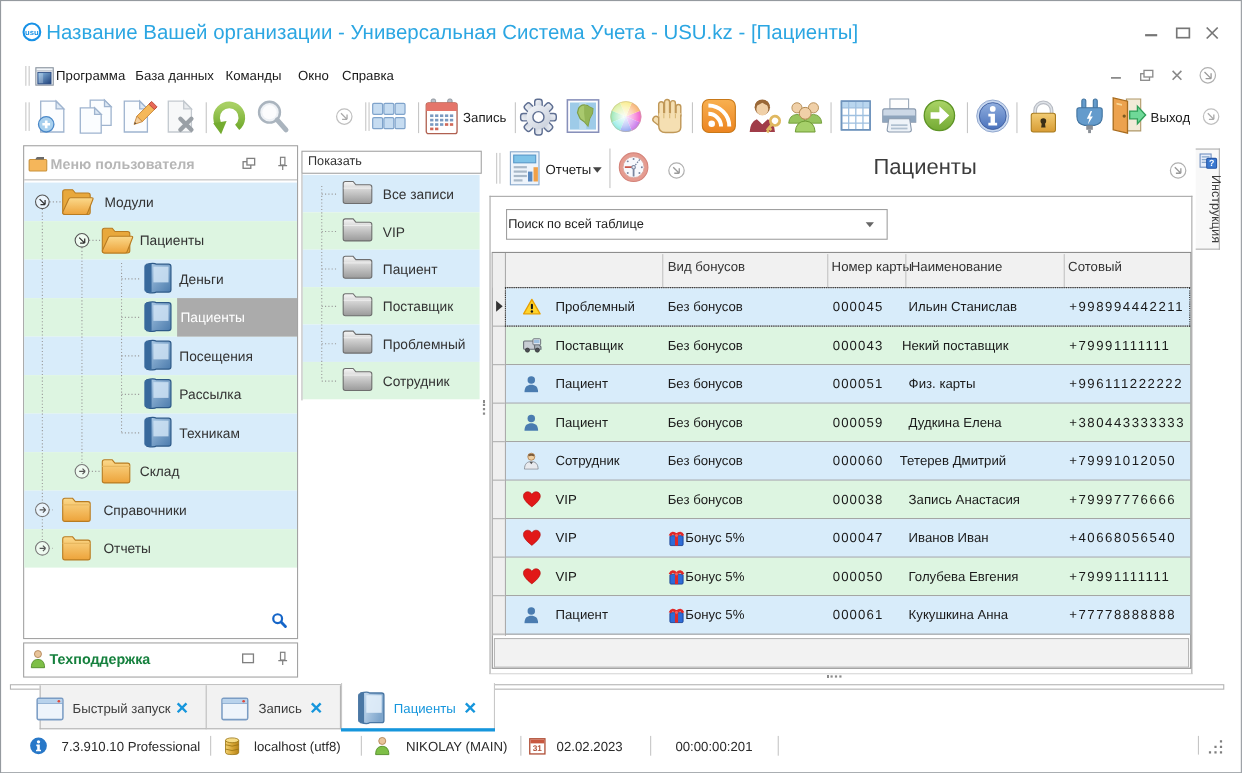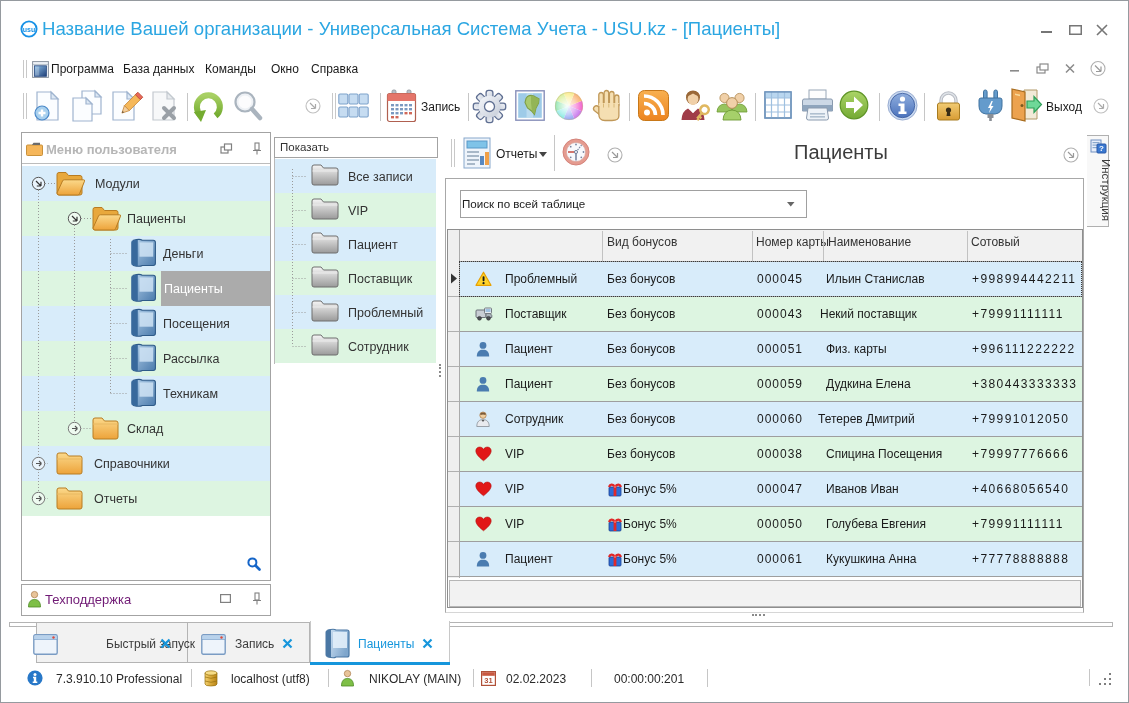--- a/index.html
+++ b/index.html
@@ -472,21 +472,21 @@
 <svg class="ab" style="left:246px;top:556px" width="14" height="14" viewBox="0 0 14 14">
  <circle cx="5.4" cy="5.4" r="4" fill="none" stroke="#1565c8" stroke-width="2"></circle>
  <path d="M8.5 8.5 L12.5 12.5" stroke="#1565c8" stroke-width="2.6" stroke-linecap="round"></path>
 </svg>
 
 <div class="ab" style="left:20px;top:583px;width:250px;height:32px;border:1px solid #a3a3a3;background:#fff;box-sizing:border-box;"></div>
 <svg class="ab" style="left:26px;top:589px" width="15" height="18" viewBox="0 0 15 18">
  <circle cx="7.5" cy="4.6" r="3.2" fill="#e8c49a" stroke="#a87848" stroke-width="0.7"></circle>
  <path d="M1.5 17 C1.5 11.5 4 9.5 7.5 9.5 C11 9.5 13.5 11.5 13.5 17 Z" fill="#7ebf47" stroke="#4e8a25" stroke-width="0.8"></path>
 </svg>
-<div class="ab" style="left:44px;top:591px;font-size:13px;font-weight:normal;color:#701a75;">Техподдержка</div>
+<div class="ab" style="left:44px;top:591px;font-size:13px;font-weight:bold;color:#15803d;">Техподдержка</div>
 <svg class="ab" style="left:219px;top:593px" width="11" height="9" viewBox="0 0 11 9">
  <rect x="0.6" y="0.6" width="9.8" height="7.8" fill="#fff" stroke="#808080" stroke-width="1.2"></rect>
 </svg>
 <svg class="ab" style="left:251px;top:591px" width="10" height="13" viewBox="0 0 10 13">
  <rect x="3" y="1" width="4" height="7" fill="#fff" stroke="#808080" stroke-width="1.1"></rect>
  <path d="M1 8.5 L9 8.5 M5 8.5 L5 12.5" stroke="#808080" stroke-width="1.1"></path>
 </svg>
 
 <div class="ab" style="left:273px;top:136px;width:164px;height:21px;border:1px solid #a3a3a3;background:#fff;box-sizing:border-box;"></div>
 <div class="ab" style="left:279px;top:140px;font-size:11.5px;color:#333;">Показать</div>
@@ -719,21 +719,21 @@
  <span class="cs" style="left:358px">Тетерев Дмитрий</span>
  <span class="cs" style="left:512px;letter-spacing:1.4px">+79991012050</span>
 </div>
 <div class="drow" style="top:436px;background:#ddf5e1;">
  <svg style="position:absolute;left:15px;top:9px" width="17" height="16" viewBox="0 0 17 16">
       <use href="#i-heart"></use>
     </svg>
  <span class="cs" style="left:45px">VIP</span>
  <span class="cs" style="left:147px">Без бонусов</span>
  <span class="cs" style="left:297px;letter-spacing:1px">000038</span>
- <span class="cs" style="left:366px">Спицина Посещения</span>
+ <span class="cs" style="left:366px">Запись Анастасия</span>
  <span class="cs" style="left:512px;letter-spacing:1.4px">+79997776666</span>
 </div>
 <div class="drow" style="top:471px;background:#d8ecfa;">
  <svg style="position:absolute;left:15px;top:9px" width="17" height="16" viewBox="0 0 17 16">
       <use href="#i-heart"></use>
     </svg>
  <span class="cs" style="left:45px">VIP</span>
  <svg style="position:absolute;left:147px;top:9px" width="16" height="16" viewBox="0 0 16 16">
       <use href="#i-gift"></use>
     </svg>
@@ -778,21 +778,21 @@
 <div class="ab" style="left:35px;top:622px;width:152px;height:40px;background:#f2f2f2;border-left:1px solid #b4b4b4;border-right:1px solid #b4b4b4;border-bottom:1px solid #b4b4b4;box-sizing:border-box;"></div>
 <div class="ab" style="left:187px;top:622px;width:122px;height:40px;background:#f2f2f2;border-right:1px solid #b4b4b4;border-bottom:1px solid #b4b4b4;box-sizing:border-box;"></div>
 <div class="ab" style="left:309px;top:620px;width:140px;height:42px;background:#fff;border-left:1px solid #c8c8c8;border-right:1px solid #c8c8c8;box-sizing:border-box;"></div>
 <div class="ab" style="left:309px;top:661px;width:140px;height:3px;background:#1696dc;"></div>
 <svg class="ab" style="left:32px;top:633px" width="25" height="21" viewBox="0 0 25 21">
  <rect x="0.8" y="0.8" width="23.4" height="19.4" rx="1.5" fill="#eef4fb" stroke="#7a9cc4" stroke-width="1.4"></rect>
  <path d="M1 5.5 L24 5.5" stroke="#7a9cc4" stroke-width="1"></path>
  <rect x="1.5" y="1.5" width="22" height="4" fill="#b8d2ec"></rect>
  <circle cx="20.5" cy="3.5" r="1.2" fill="#e04838"></circle>
 </svg>
-<div class="ab" style="left:65px;top:636px;font-size:12px;color:#3c3c3c;margin-left:40px;">Быстрый запуск</div>
+<div class="ab" style="left:65px;top:636px;font-size:12px;color:#3c3c3c;">Быстрый запуск</div>
 <svg class="ab" style="left:159px;top:637px" width="11" height="11">
     <path d="M1.5 1.5 L9.5 9.5 M9.5 1.5 L1.5 9.5" stroke="#1696dc" stroke-width="2.2"></path>
   </svg>
 <svg class="ab" style="left:200px;top:633px" width="25" height="21" viewBox="0 0 25 21">
  <rect x="0.8" y="0.8" width="23.4" height="19.4" rx="1.5" fill="#eef4fb" stroke="#7a9cc4" stroke-width="1.4"></rect>
  <path d="M1 5.5 L24 5.5" stroke="#7a9cc4" stroke-width="1"></path>
  <rect x="1.5" y="1.5" width="22" height="4" fill="#b8d2ec"></rect>
  <circle cx="20.5" cy="3.5" r="1.2" fill="#e04838"></circle>
 </svg>
 <div class="ab" style="left:234px;top:636px;font-size:12px;color:#3c3c3c;">Запись</div>

